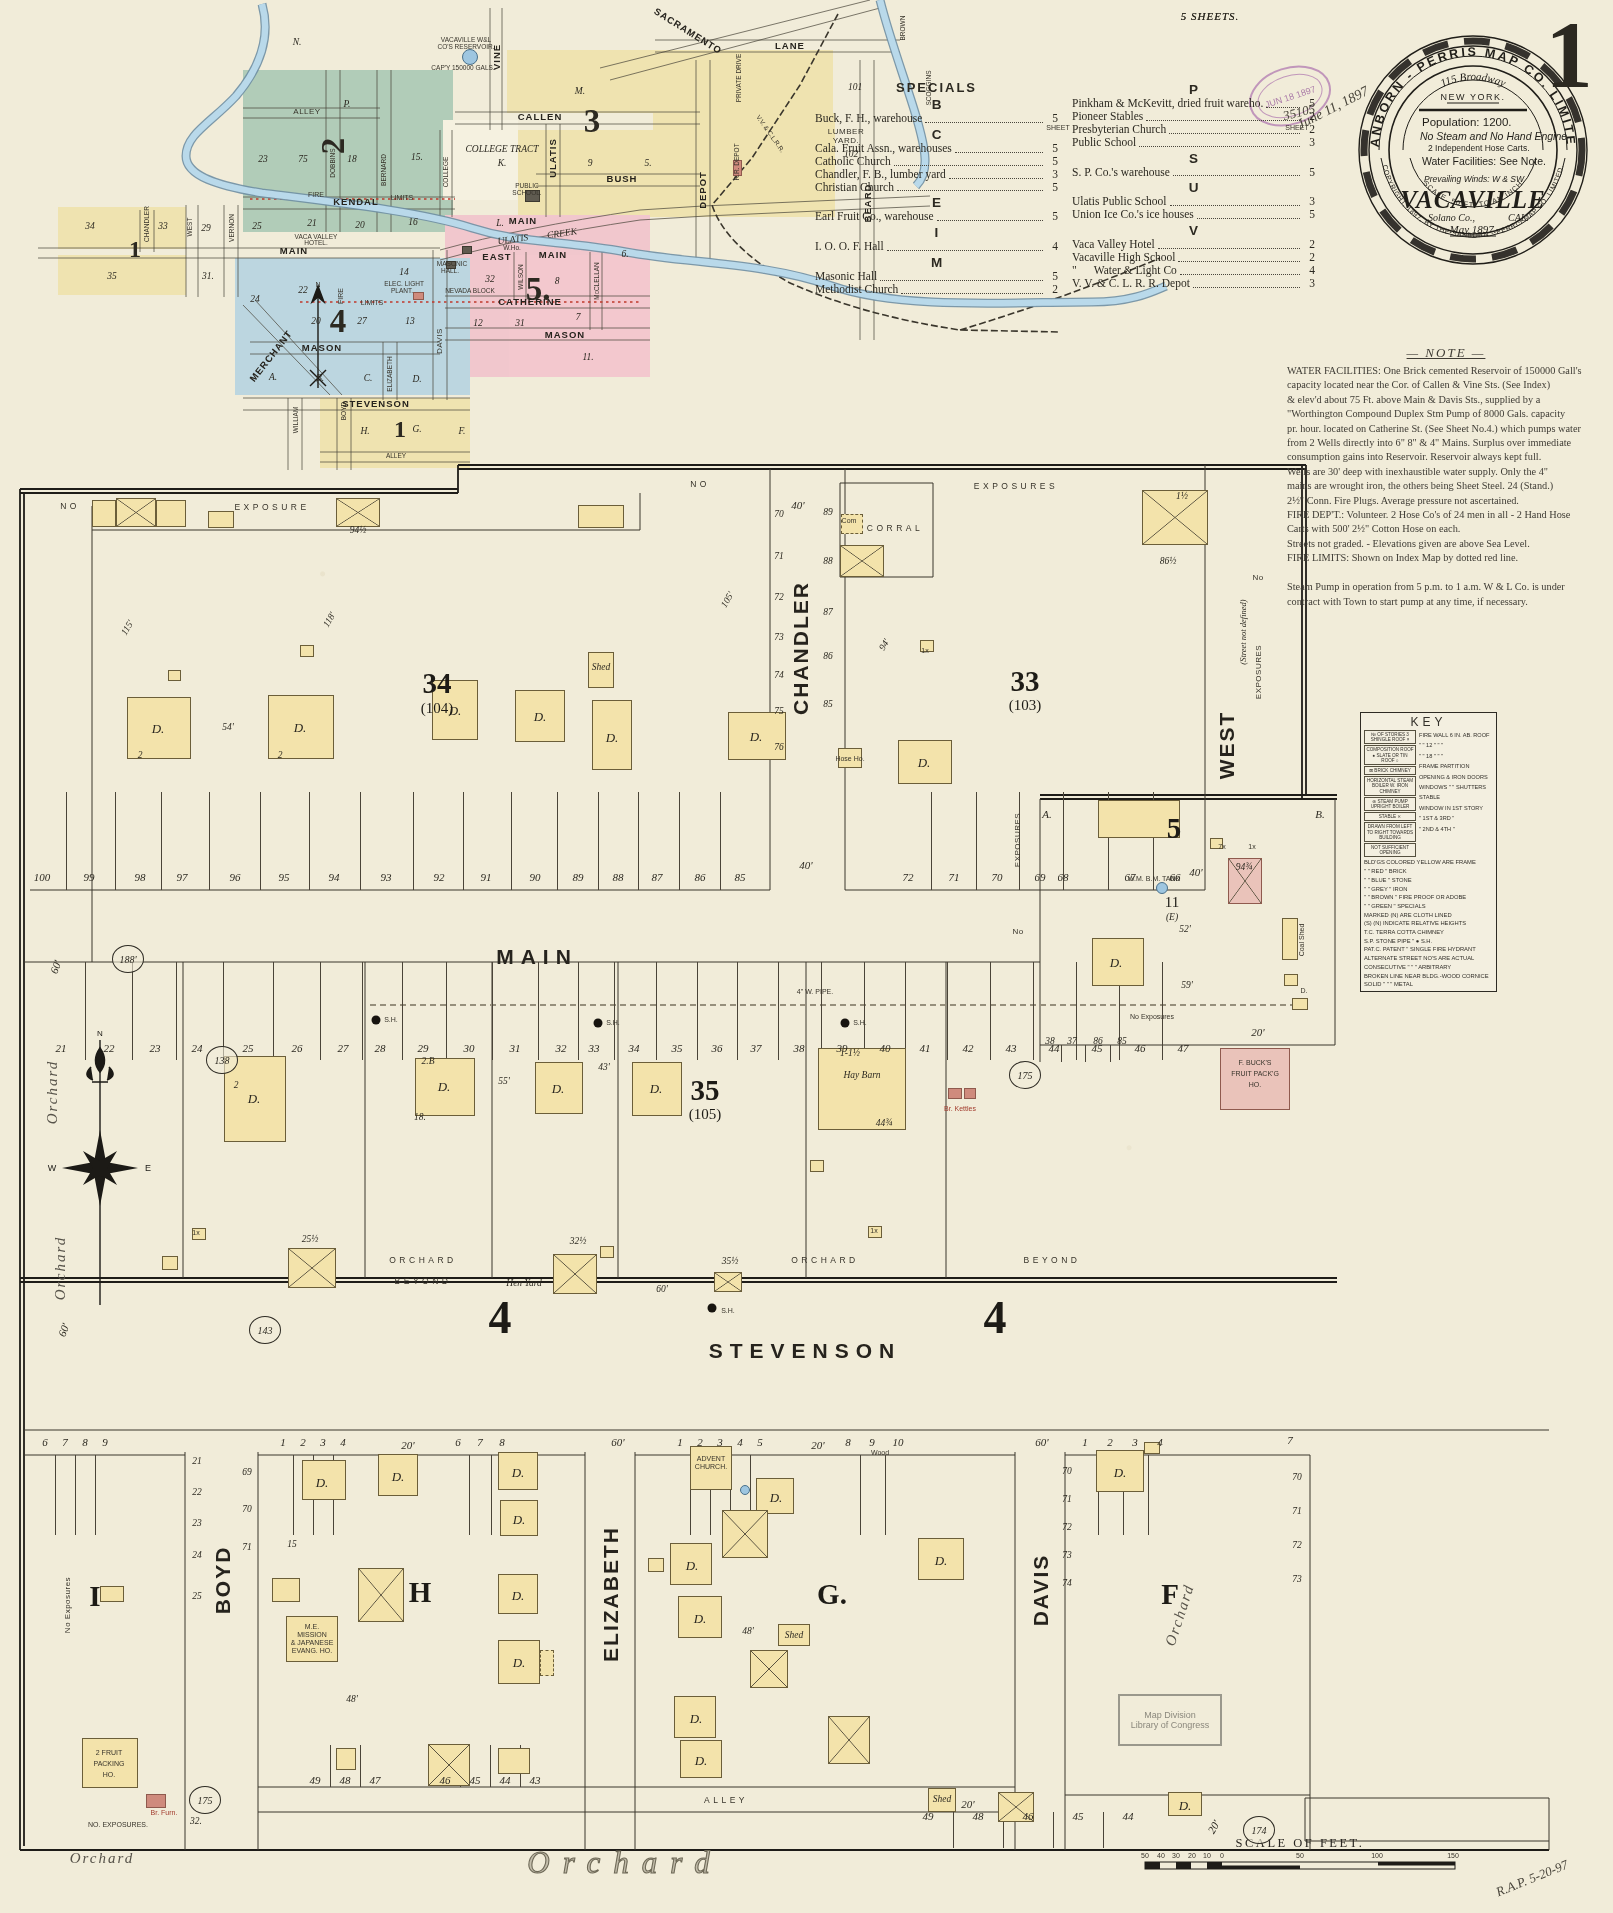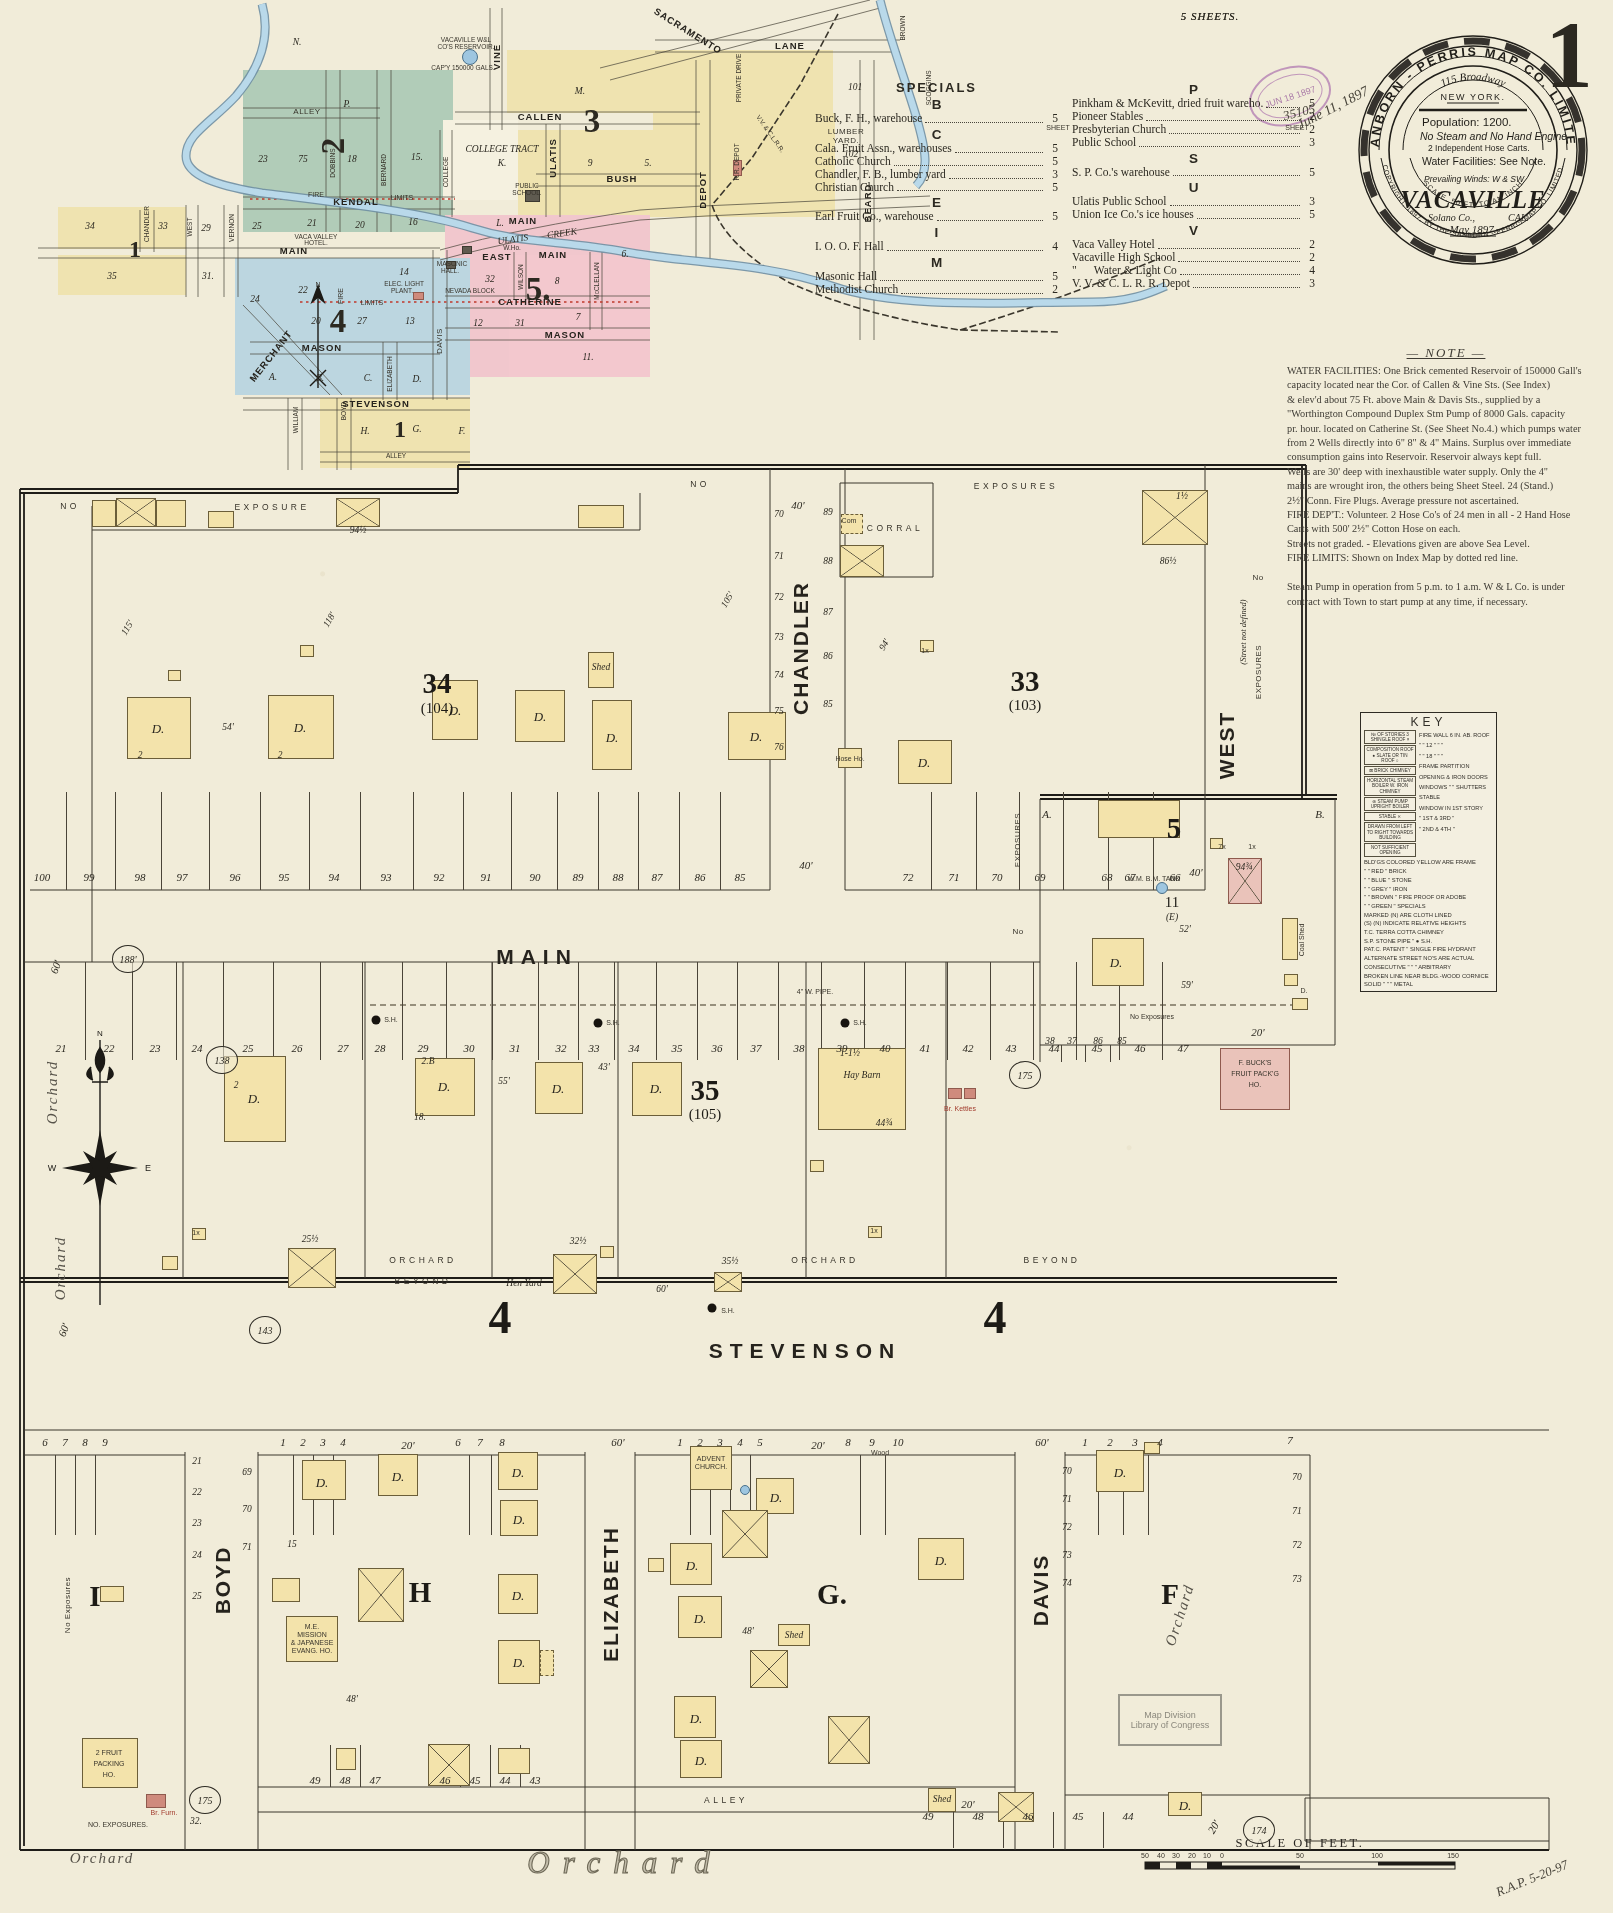--- a/index.html
+++ b/index.html
@@ -731,21 +731,21 @@
       <div class="tick" style="left: 510.5px; top: 792px; height: 98px;"></div>
       <div class="tick" style="left: 556.5px; top: 792px; height: 98px;"></div>
       <div class="tick" style="left: 598px; top: 792px; height: 98px;"></div>
       <div class="tick" style="left: 637.5px; top: 792px; height: 98px;"></div>
       <div class="tick" style="left: 678.5px; top: 792px; height: 98px;"></div>
       <div class="tick" style="left: 720px; top: 792px; height: 98px;"></div>
       <span class="lbl num" style="left: 908px; top: 877px; transform: translate(-50%, -50%);">72</span>
       <span class="lbl num" style="left: 954px; top: 877px; transform: translate(-50%, -50%);">71</span>
       <span class="lbl num" style="left: 997px; top: 877px; transform: translate(-50%, -50%);">70</span>
       <span class="lbl num" style="left: 1040px; top: 877px; transform: translate(-50%, -50%);">69</span>
-      <span class="lbl num" style="left: 1085px; top: 877px; transform: translate(-50%, -50%); padding-left: 44px;">68</span>
+      <span class="lbl num" style="left: 1041px; top: 877px; transform: translate(-50%, -50%); padding-left: 44px;">68</span>
       <span class="lbl num" style="left: 1130px; top: 877px; transform: translate(-50%, -50%);">67</span>
       <span class="lbl num" style="left: 1175px; top: 877px; transform: translate(-50%, -50%);">66</span>
       <div class="tick" style="left: 931px; top: 792px; height: 98px;"></div>
       <div class="tick" style="left: 975.5px; top: 792px; height: 98px;"></div>
       <div class="tick" style="left: 1018.5px; top: 792px; height: 98px;"></div>
       <div class="tick" style="left: 1062.5px; top: 792px; height: 98px;"></div>
       <div class="tick" style="left: 1107.5px; top: 792px; height: 98px;"></div>
       <div class="tick" style="left: 1152.5px; top: 792px; height: 98px;"></div>
       <span class="lbl num" style="left: 61px; top: 1048px; transform: translate(-50%, -50%);">21</span>
       <span class="lbl num" style="left: 109px; top: 1048px; transform: translate(-50%, -50%);">22</span>

